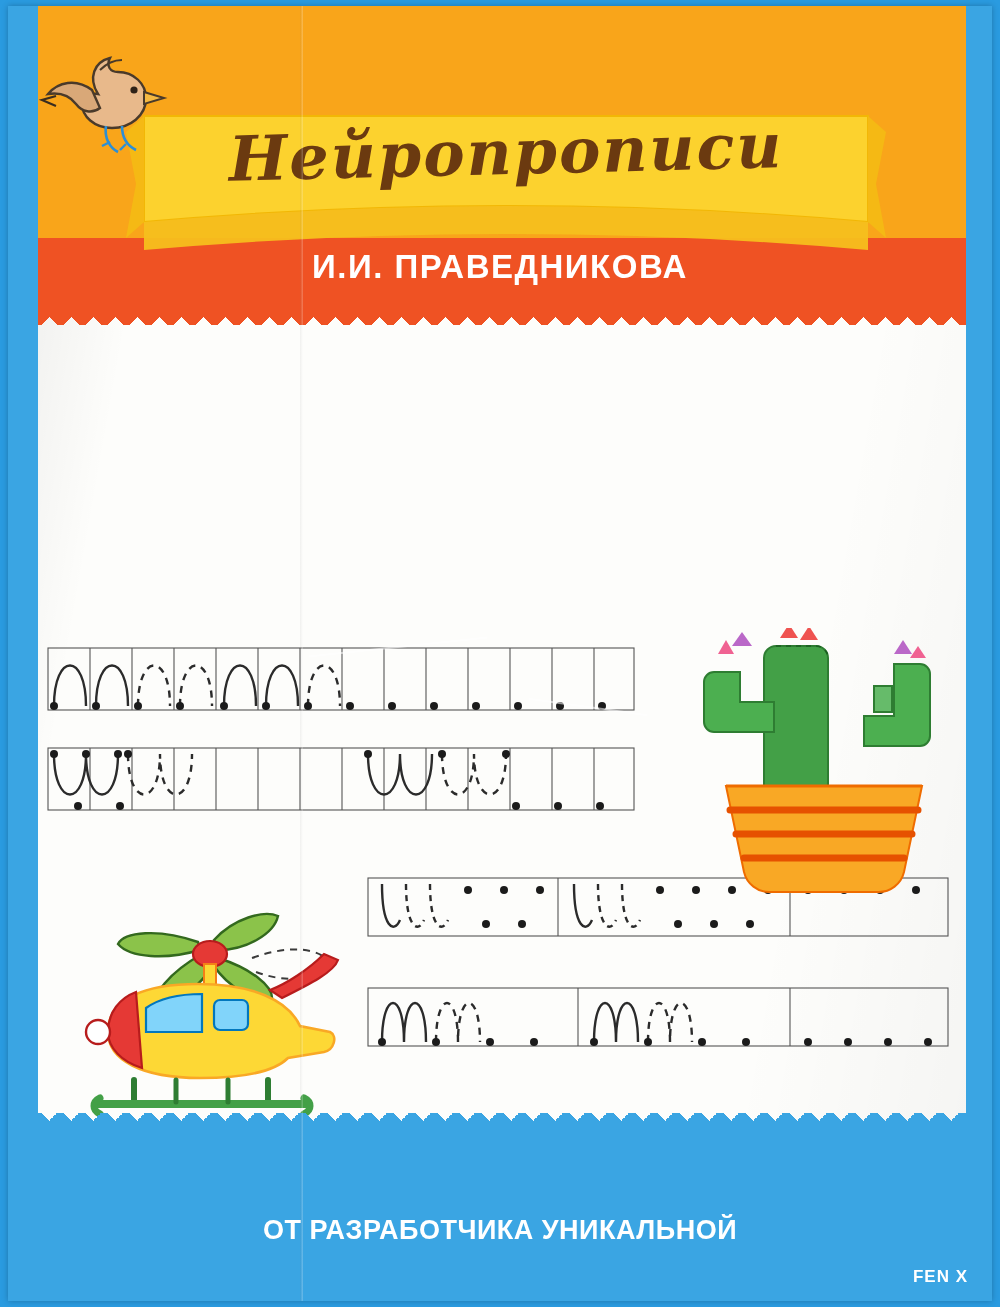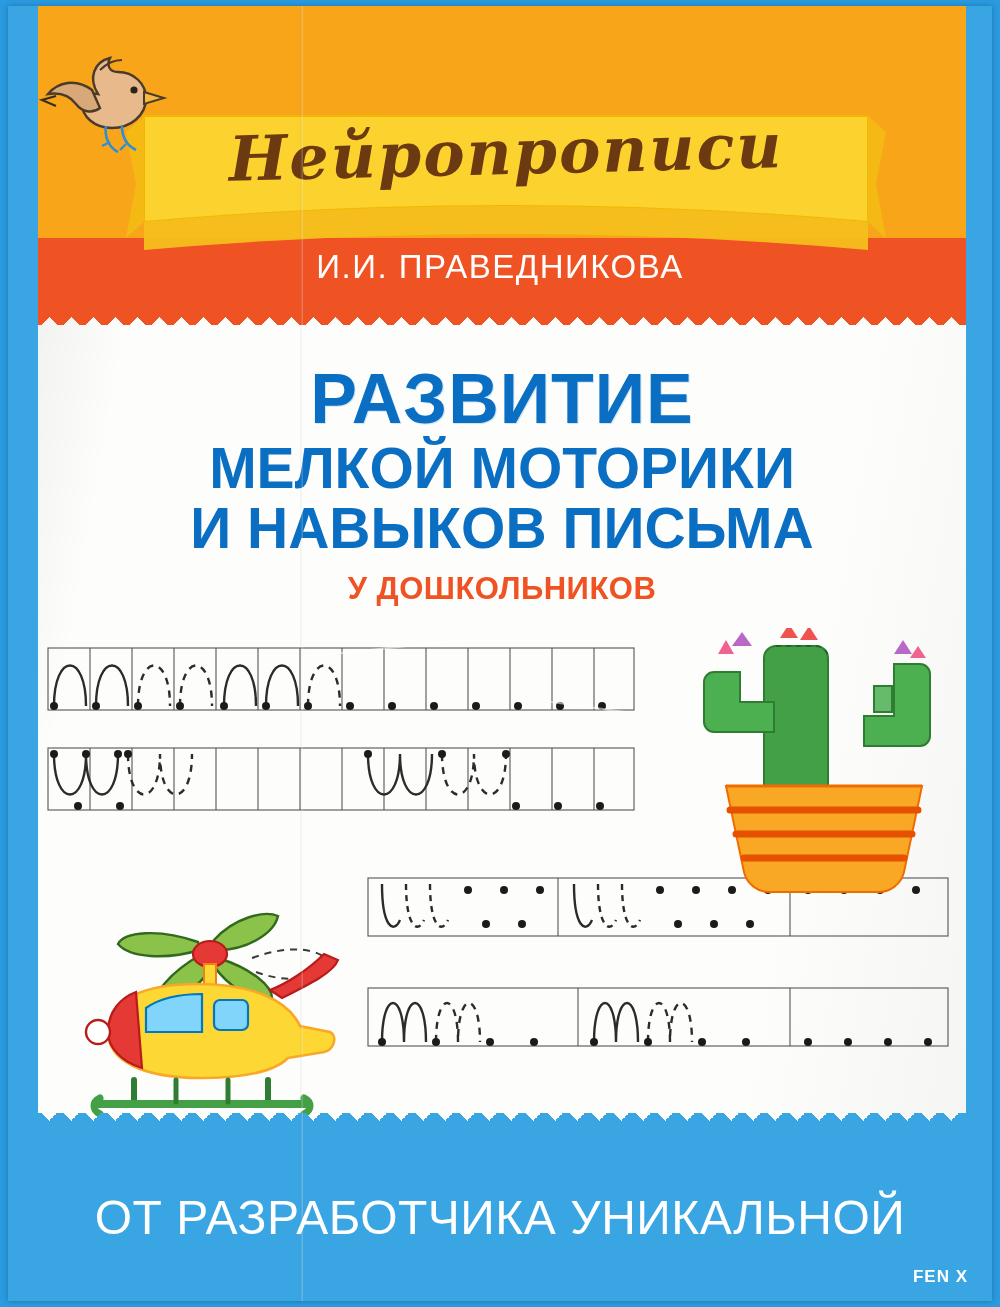--- a/index.html
+++ b/index.html
@@ -34,21 +34,21 @@
   }
   
   .author-strip{
     position:absolute;left:0;top:232px;width:100%;height:78px;background:#ef5223;
   }
   .author-strip .bcl{position:absolute;left:0;top:0;width:30px;height:78px;background:#3aa5e3;}
   .author-strip .bcr{position:absolute;right:0;top:0;width:26px;height:78px;background:#3aa5e3;}
   .author-name{
     position:absolute;left:0;right:0;top:242px;
     text-align:center;
-    font-size:33px;font-weight:normal;color:#ffffff;
+    font-size:33px;font-weight:bold;color:#ffffff;
     letter-spacing:1.5px;
     z-index:7;
   }
   
   .zigzag-top{
     position:absolute;left:30px;right:26px;top:303px;height:16px;
     background:
       linear-gradient(135deg,#ef5223 50%,transparent 50%) ,
       linear-gradient(225deg,#ef5223 50%,transparent 50%);
     background-size:22px 16px;
@@ -108,21 +108,21 @@
     position:absolute;left:30px;right:26px;bottom:172px;height:16px;
     background:
       linear-gradient(45deg,#3aa5e3 50%,transparent 50%),
       linear-gradient(315deg,#3aa5e3 50%,transparent 50%);
     background-size:22px 16px;
     background-repeat:repeat-x;
     z-index:5;
   }
   .bottom-text{
     position:absolute;left:0;right:0;bottom:52px;text-align:center;
-    color:#ffffff;font-size:48px;font-weight:normal;line-height:1.32;letter-spacing:.5px;
+    color:#ffffff;font-size:27px;font-weight:bold;line-height:1.32;letter-spacing:.5px;
     z-index:6;
   }
   .publisher{
     position:absolute;right:24px;bottom:14px;
     color:#ffffff;font-size:17px;font-weight:bold;letter-spacing:1px;
     z-index:6;
     margin-top:40px;
   }
   
   .fold{
@@ -174,26 +174,20 @@
       <path d="M74,100 L66,104 M90,102 L84,108" stroke="#2b8fd6" stroke-width="2.4" fill="none"></path>
       <path d="M64,28 C70,22 78,18 86,18" fill="none" stroke="#4a3a2a" stroke-width="2"></path>
     </svg>
   </div>
 
   <div class="author-name">И.И. ПРАВЕДНИКОВА</div>
 
   <div class="paper">
     <div class="paper-shade"></div>
 
-    <div class="title-block">
-      <div class="t1">РАЗВИТИЕ</div>
-      <div class="t2">МЕЛКОЙ МОТОРИКИ</div>
-      <div class="t3">И НАВЫКОВ ПИСЬМА</div>
-      <div class="t4">У ДОШКОЛЬНИКОВ</div>
-    </div>
 
     <div class="sheet">
       <svg width="928" height="680" viewBox="0 0 928 680" style="position:absolute;left:0;top:312px;">
 
         <g stroke="#2b2b2b" fill="none">
           <rect x="10" y="20" width="586" height="62" stroke="#555" stroke-width="1.1"></rect>
           <g stroke="#555" stroke-width="1.1">
             <line x1="52" y1="20" x2="52" y2="82"></line>
               <line x1="94" y1="20" x2="94" y2="82"></line>
             <line x1="136" y1="20" x2="136" y2="82"></line>

